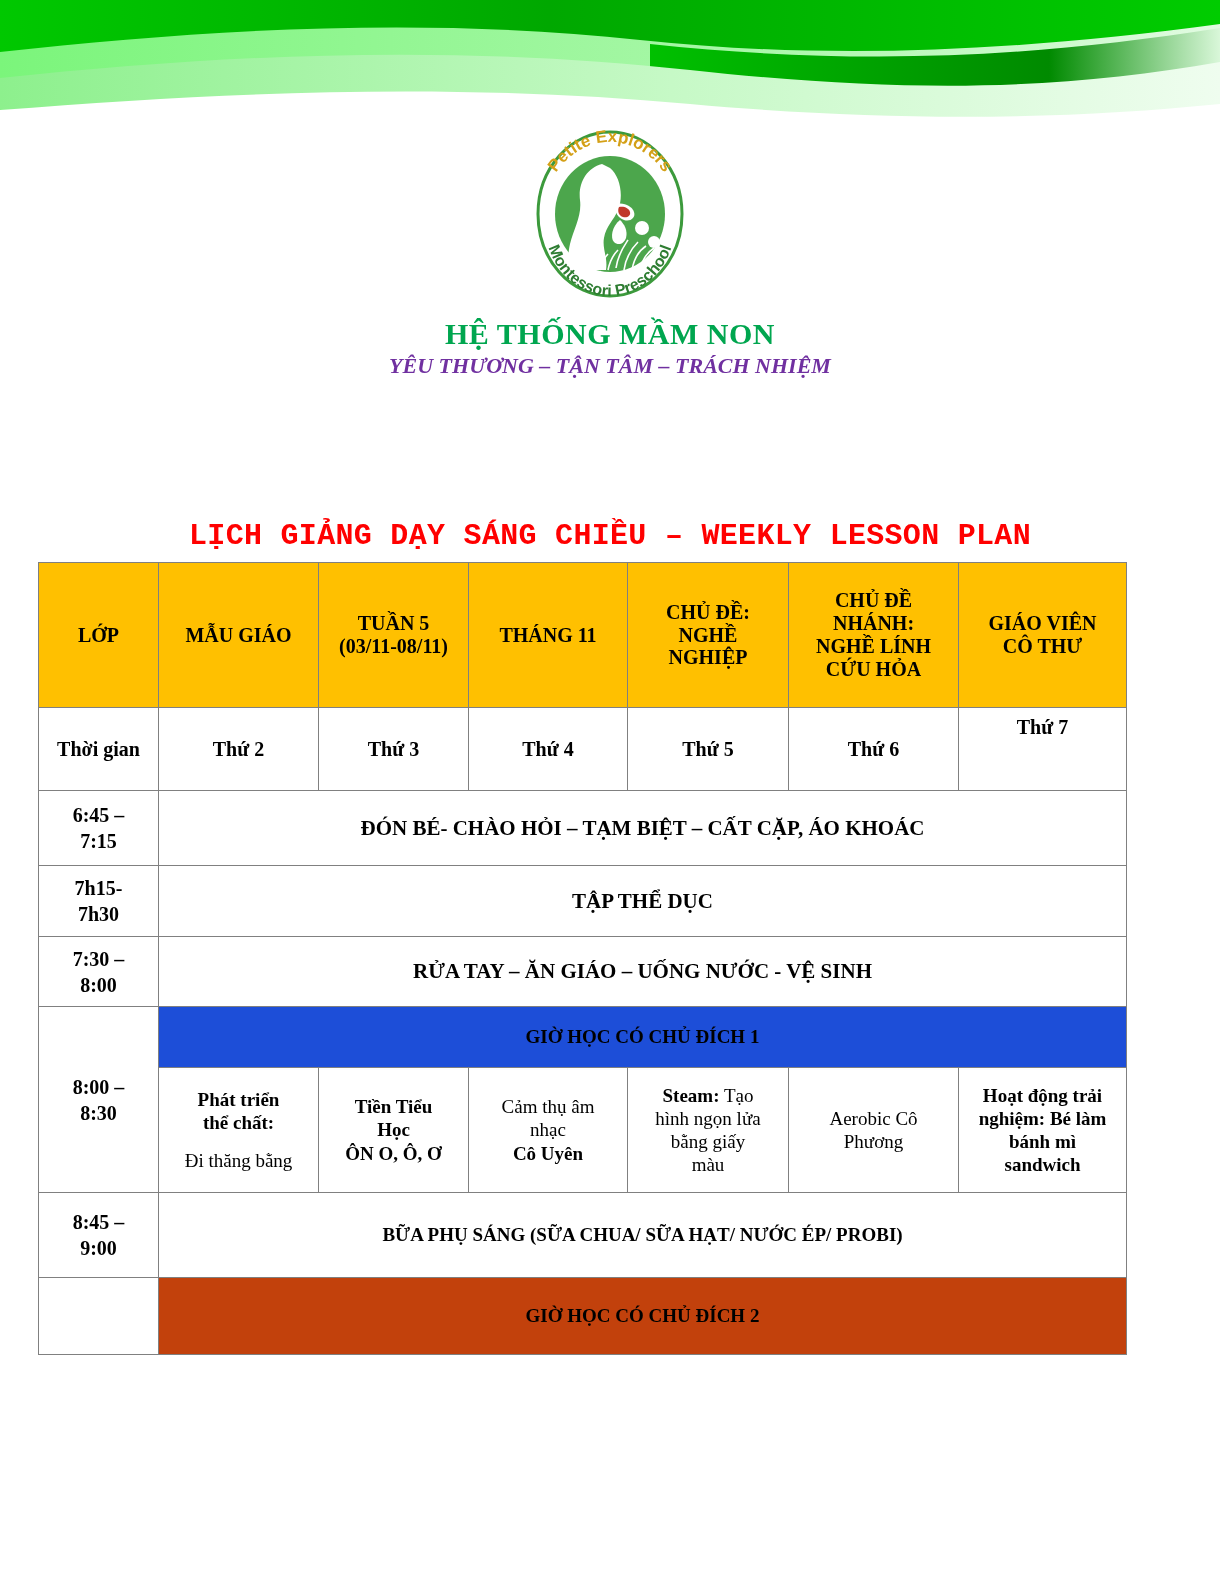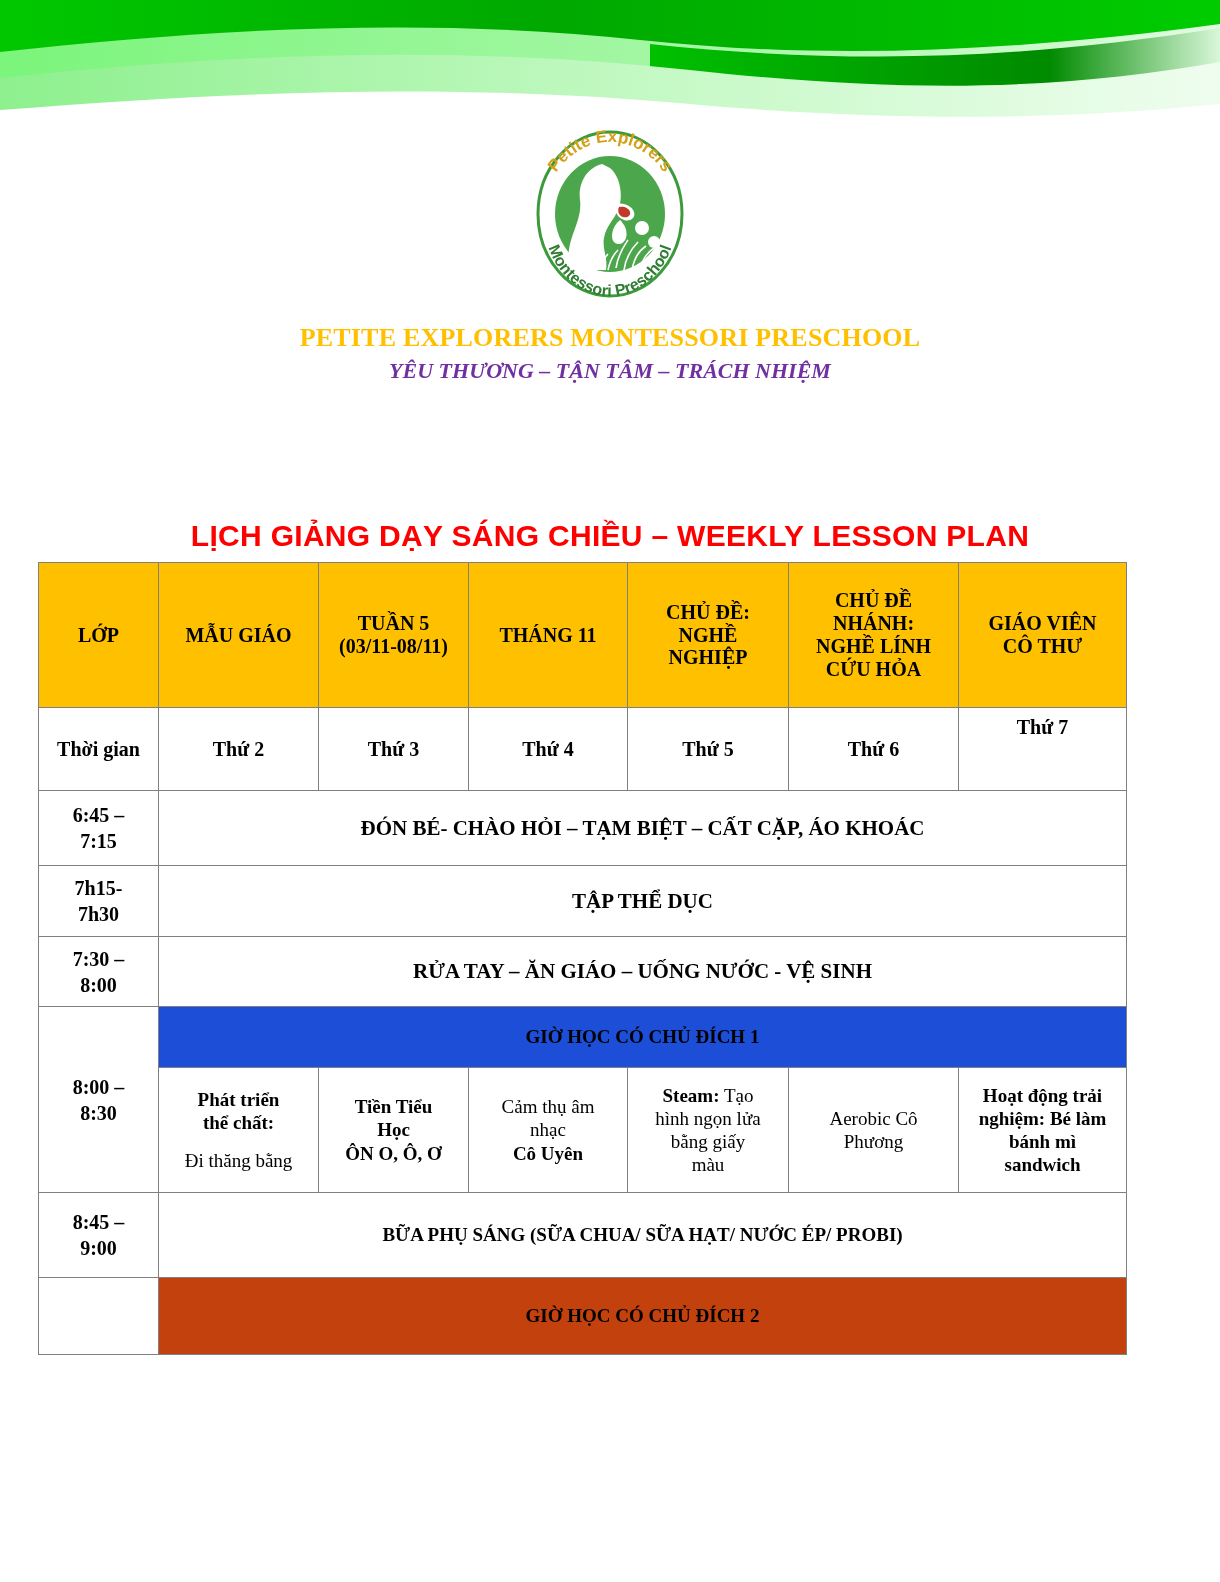--- a/index.html
+++ b/index.html
@@ -75,21 +75,21 @@
   }
   .plan-title{
     position:absolute;
     left:0; right:0;
     top:519px;
     text-align:center;
     font-size:30px;
     font-weight:bold;
     color:#FF0000;
     letter-spacing:.3px;
-    font-family:Liberation Sans, sans-serif;
+    font-family:Liberation Mono, monospace;
   }
 
   
   .sched{
     position:absolute;
     left:38px;
     top:562px;
     width:1088px;
     border-collapse:collapse;
     table-layout:fixed;
@@ -222,21 +222,21 @@
     <text font-family="Liberation Sans, sans-serif" font-size="17" font-weight="bold" fill="#D4A017">
       <textPath href="#arcTop" startOffset="50%" text-anchor="middle">Petite Explorers</textPath>
     </text>
     <text font-family="Liberation Sans, sans-serif" font-size="16" font-weight="bold" fill="#2E7D32">
       <textPath href="#arcBot" startOffset="50%" text-anchor="middle">Montessori Preschool</textPath>
     </text>
   </svg>
 </div>
 
 <div class="headings">
-  <div class="h-line3">PETITE EXPLORERS MONTESSORI PRESCHOOL</div>
+  <div class="h-line1">HỆ THỐNG MẦM NON</div>
   <div class="h-line4">YÊU THƯƠNG – TẬN TÂM – TRÁCH NHIỆM</div>
 </div>
 
 <div class="plan-title">LỊCH GIẢNG DẠY SÁNG CHIỀU – WEEKLY LESSON PLAN</div>
 
 <table class="sched">
   <colgroup>
     <col style="width:120px">
     <col style="width:160px">
     <col style="width:150px">

